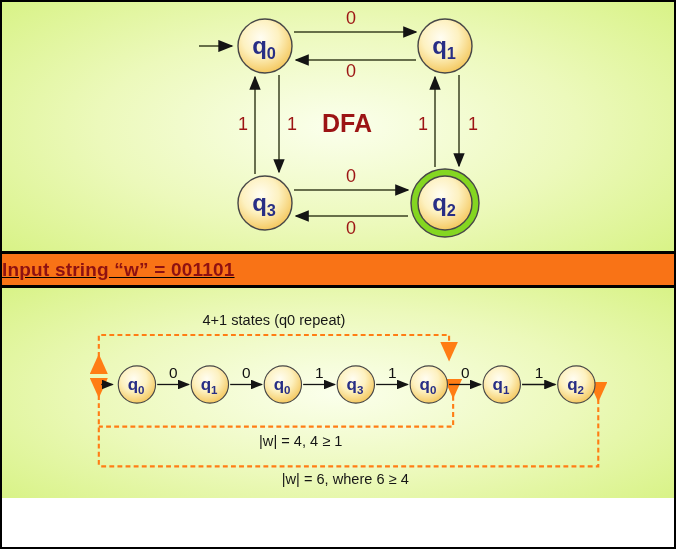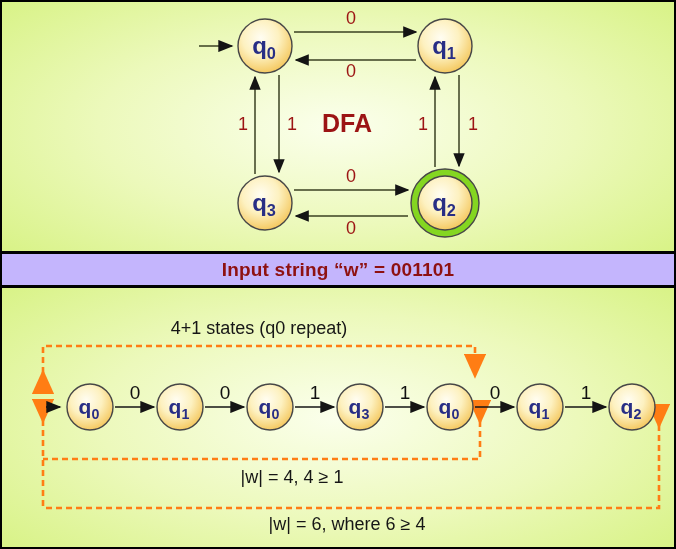--- a/index.html
+++ b/index.html
@@ -5,24 +5,24 @@
   html,body{margin:0;padding:0;}
   .canvas{
     position:relative;width:676px;height:549px;box-sizing:border-box;
     border:2px solid #000;overflow:hidden;
     font-family:"Liberation Sans",sans-serif;
   }
   .panel{position:relative;width:100%;
     background:radial-gradient(ellipse 85% 95% at 50% 50%, #fbffec 0%, #ecf9bb 42%, #cdef69 100%);
   }
   .panel-top{height:249px;}
-  .panel-bottom{height:259px;}
+  .panel-bottom{height:210px;}
   .band{
     height:31px;border-top:3px solid #000;border-bottom:3px solid #000;
-    background:#c4b5fd;display:flex;align-items:center;justify-content:center;
+    background:#f97316;display:flex;align-items:center;justify-content:flex-start;text-decoration:underline;
   }
   .band span{font-weight:bold;font-size:19px;color:#8e1111;letter-spacing:.2px;}
   svg{display:block;width:100%;height:100%;}
 </style>
 </head>
 <body>
 
 <div class="canvas">
 
   <div class="panel panel-top">

